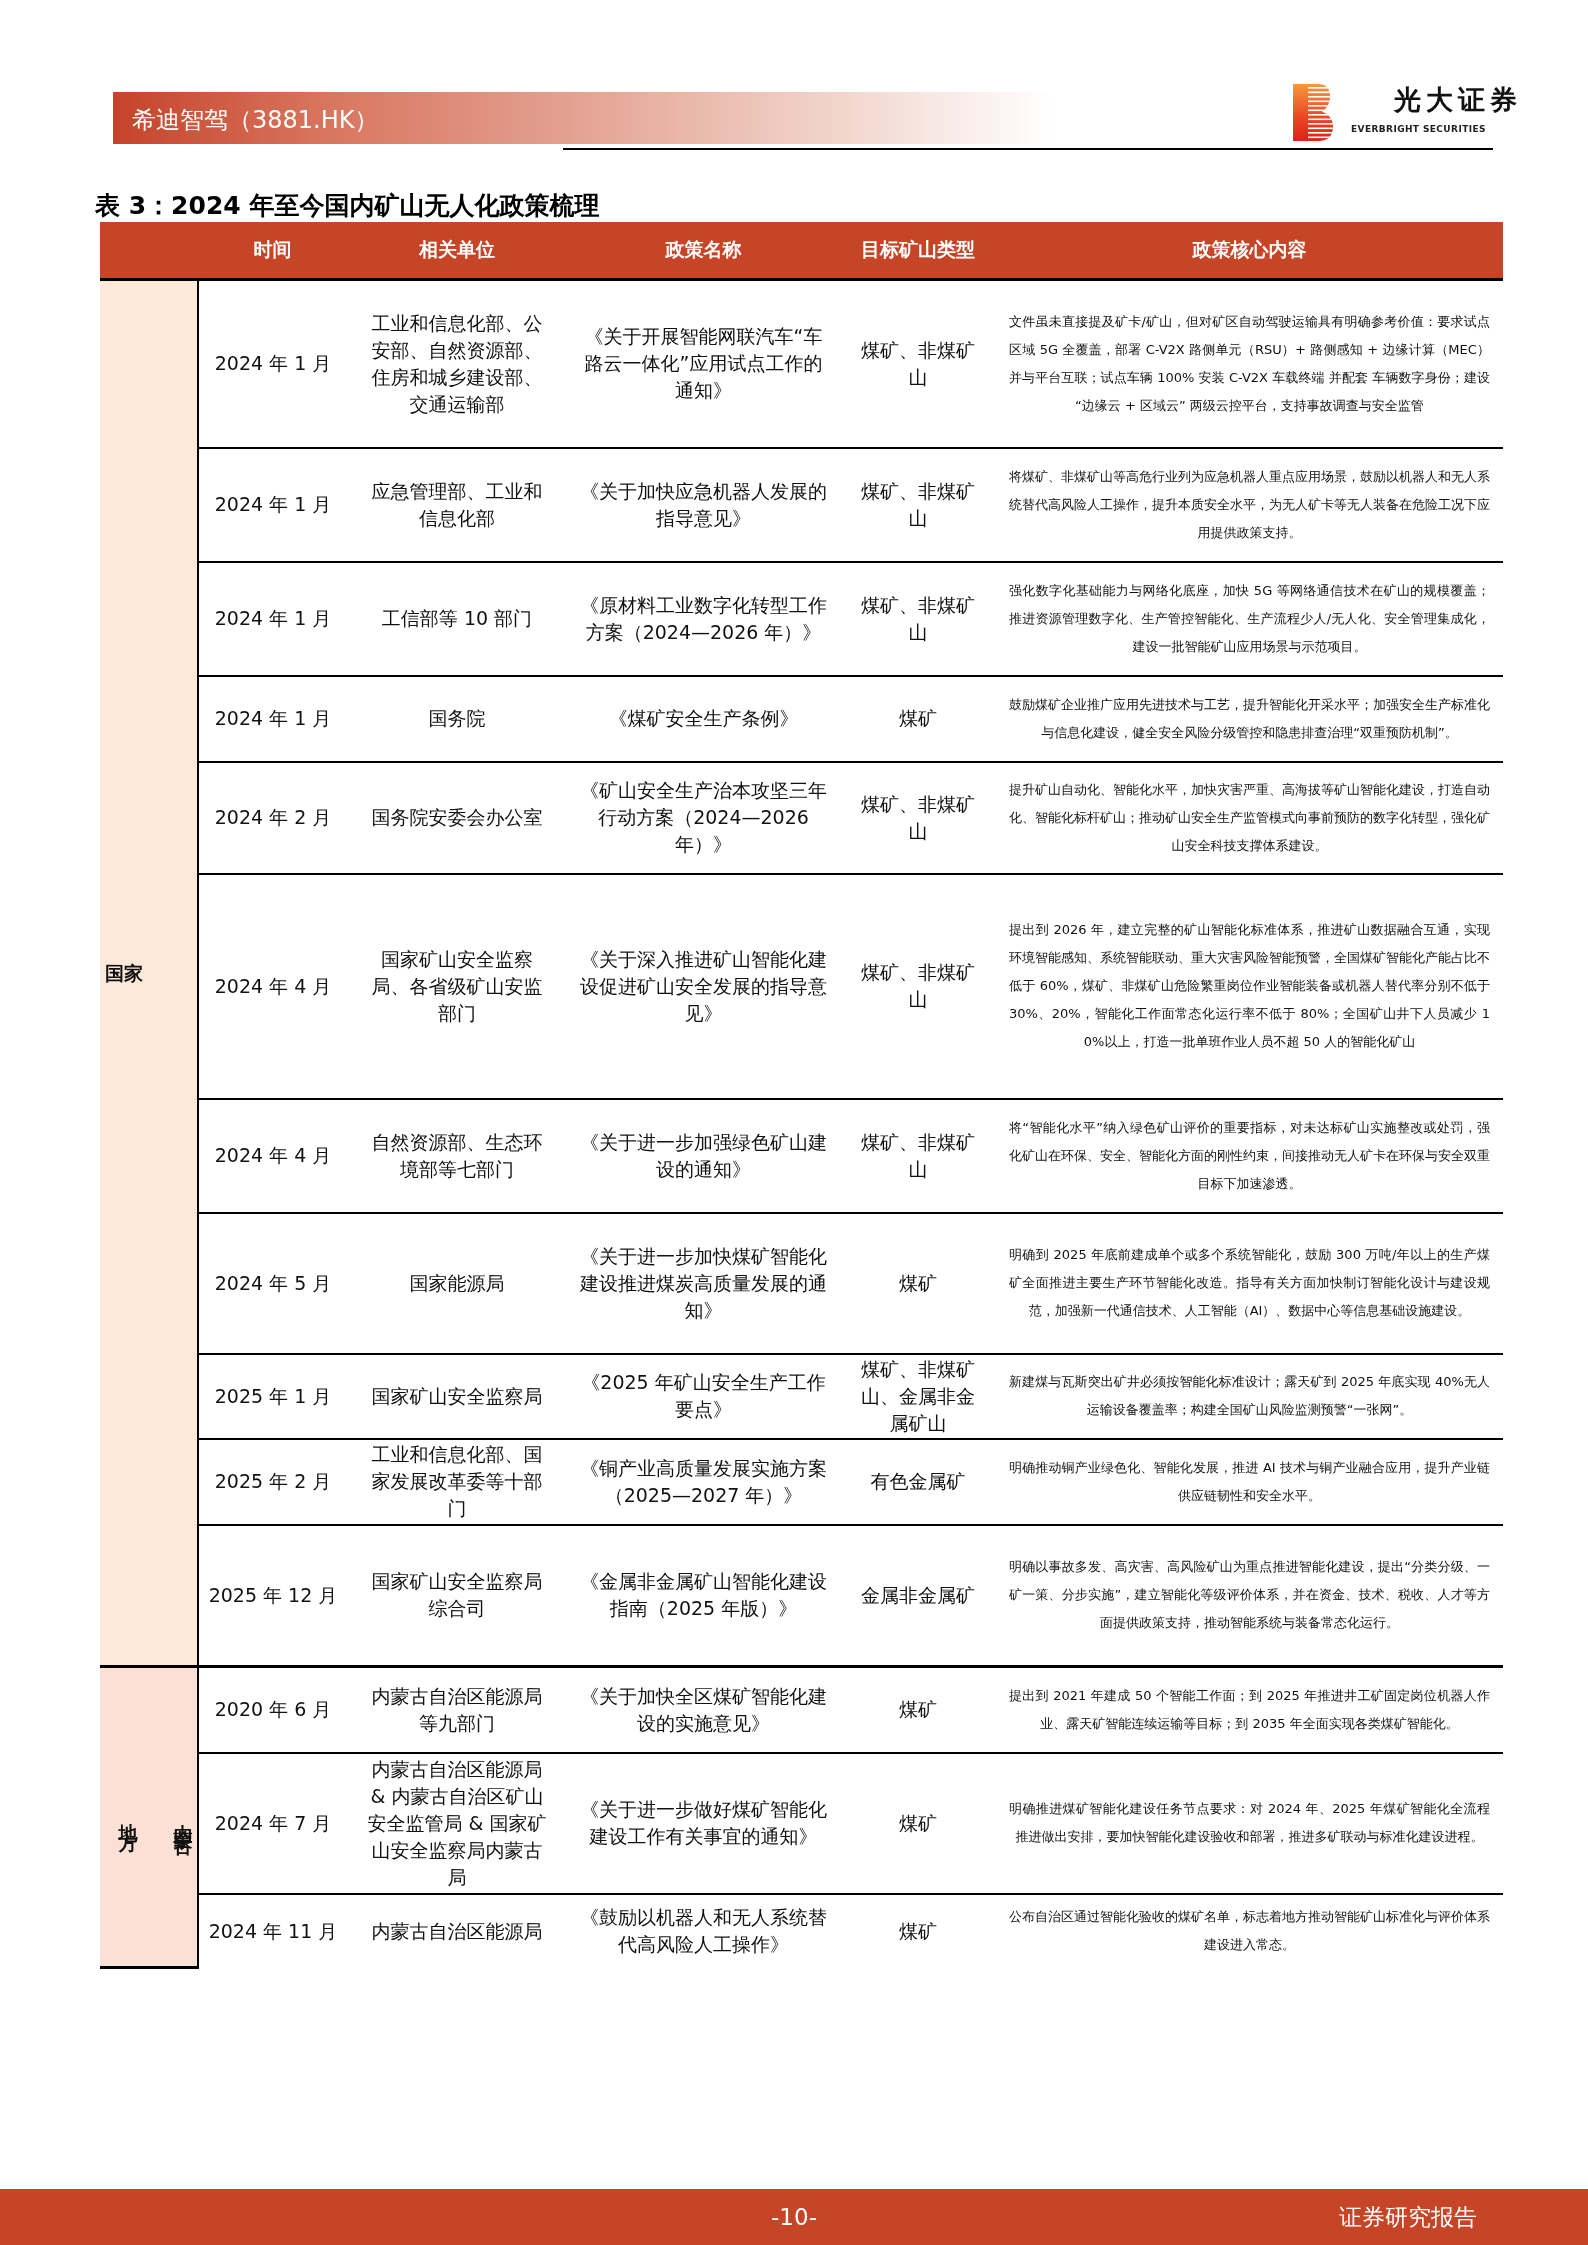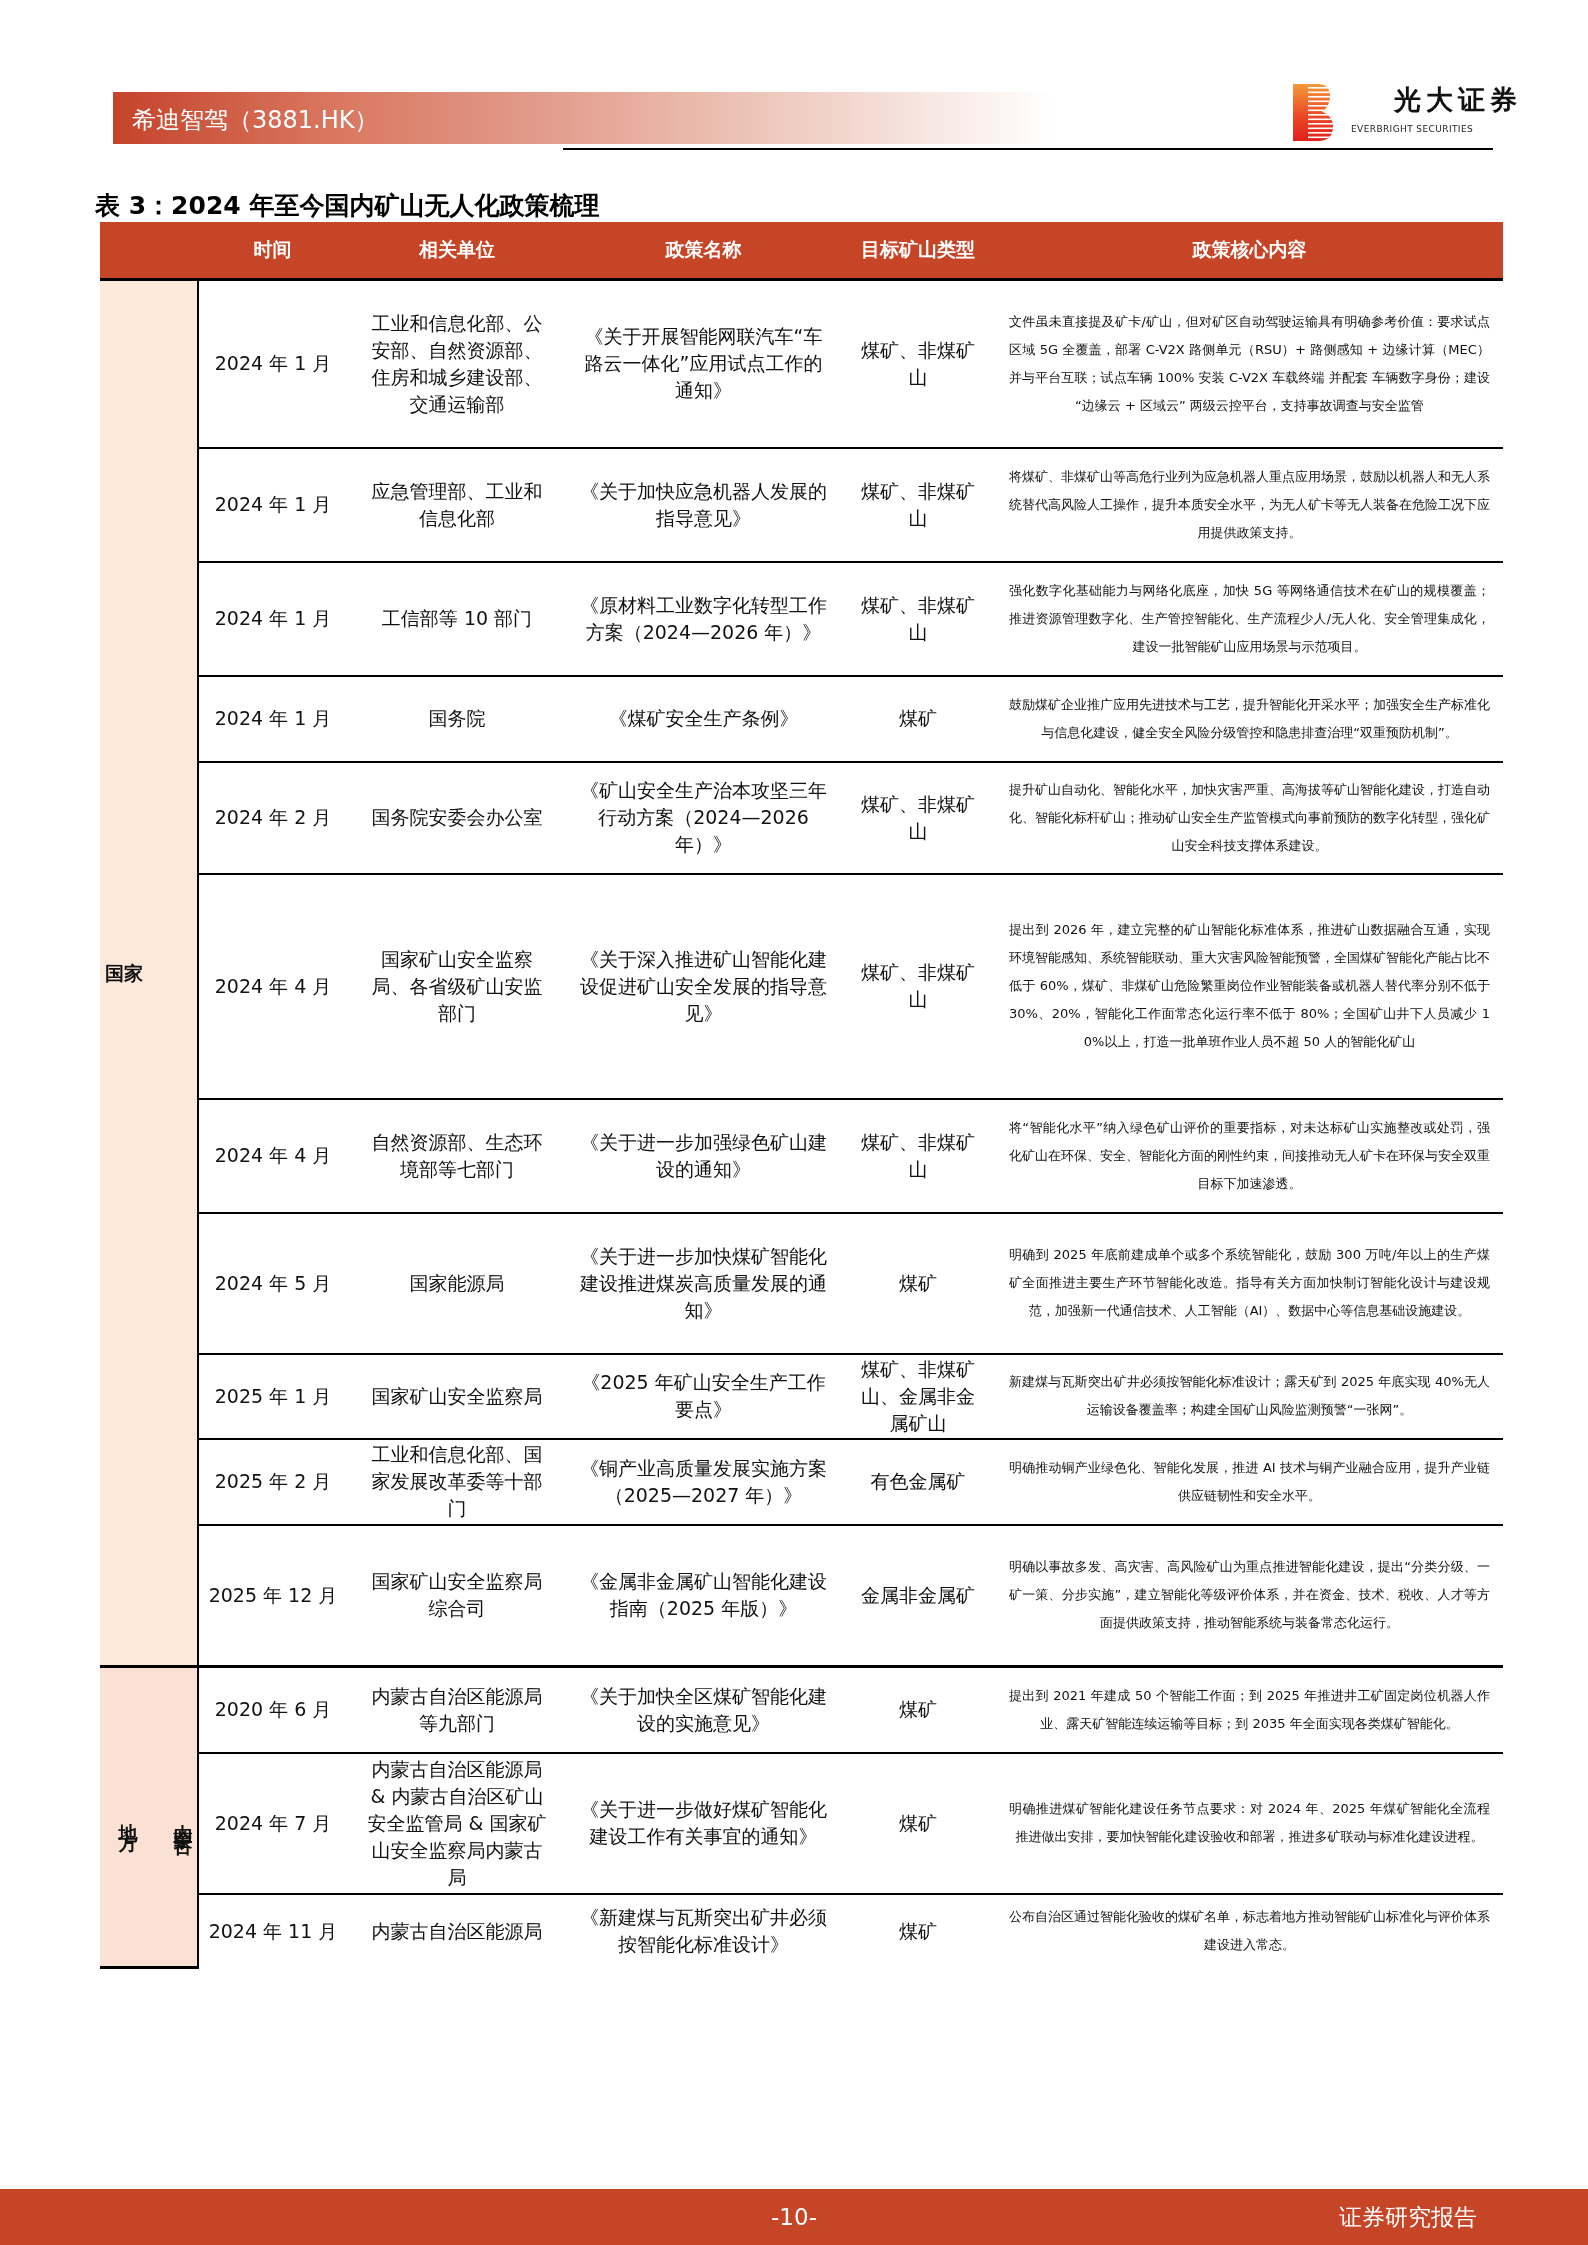--- a/index.html
+++ b/index.html
@@ -20,21 +20,21 @@
     }
     .header-rule {
       position: absolute; left: 563px; top: 148px; width: 930px; height: 2px; background: #000;
     }
     .logo-mark { position: absolute; left: 1293px; top: 84px; width: 40px; height: 57px; }
     .brand-cn {
       position: absolute; left: 1350px; top: 84px; font-size: 27px; font-weight: bold;
       letter-spacing: 5px; line-height: 32px; color: #111; white-space: nowrap; margin-left: 44px;
     }
     .brand-en {
-      position: absolute; left: 1351px; top: 124px; font-size: 9px; font-weight: normal;
+      position: absolute; left: 1351px; top: 124px; font-size: 9px; font-weight: bold;
       letter-spacing: 0.4px; line-height: 11px; color: #222; white-space: nowrap;
     }
     
     .table-title {
       position: absolute; left: 95px; top: 194px; font-size: 25px; font-weight: bold;
       line-height: 24px; color: #000; white-space: nowrap;
     }
     
     .policy-table {
       position: absolute; left: 100px; top: 222px; width: 1403px;
@@ -243,21 +243,21 @@
     <tr style="height:141px">
       <td class="c-date">2024 年 7 月</td>
       <td class="c-unit">内蒙古自治区能源局 &amp; 内蒙古自治区矿山安全监管局 &amp; 国家矿山安全监察局内蒙古局</td>
       <td class="c-policy">《关于进一步做好煤矿智能化建设工作有关事宜的通知》</td>
       <td class="c-mine">煤矿</td>
       <td class="c-content">明确推进煤矿智能化建设任务节点要求：对 2024 年、2025 年煤矿智能化全流程推进做出安排，要加快智能化建设验收和部署，推进多矿联动与标准化建设进程。</td>
     </tr>
     <tr class="last" style="height:74px">
       <td class="c-date">2024 年 11 月</td>
       <td class="c-unit">内蒙古自治区能源局</td>
-      <td class="c-policy">《新建煤与瓦斯突出矿井必须按智能化标准设计》</td>
+      <td class="c-policy">《鼓励以机器人和无人系统替代高风险人工操作》</td>
       <td class="c-mine">煤矿</td>
       <td class="c-content">公布自治区通过智能化验收的煤矿名单，标志着地方推动智能矿山标准化与评价体系建设进入常态。</td>
     </tr>
   </tbody>
 </table>
 
 <div class="footer">
   <span class="f-center">-10-</span>
   <span class="f-right">证券研究报告</span>
 </div>

